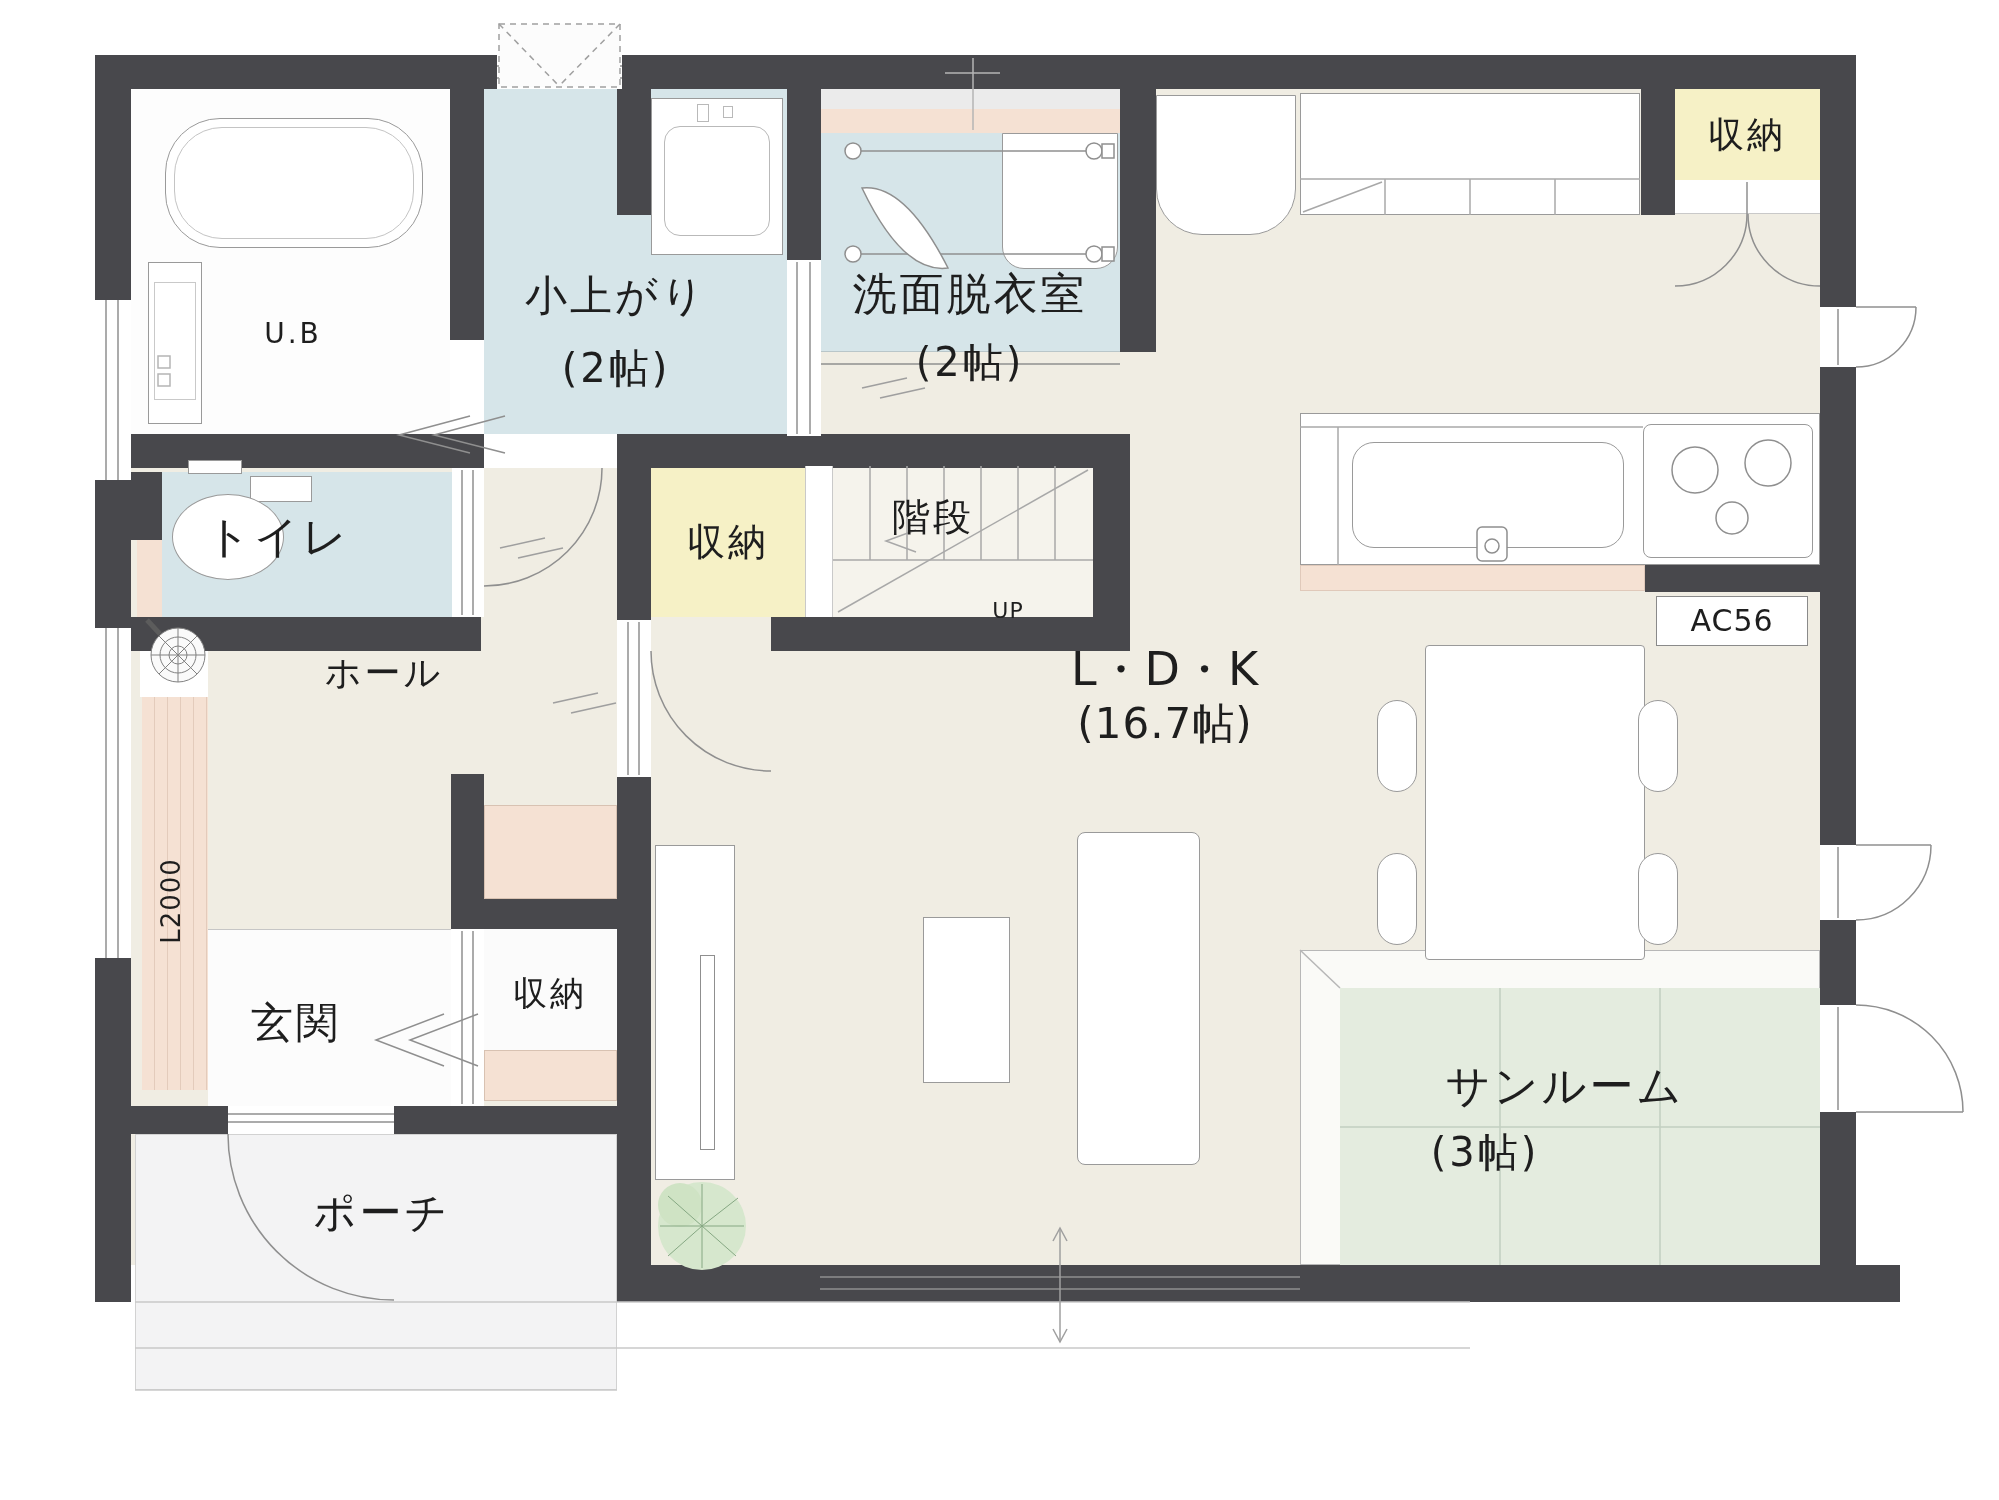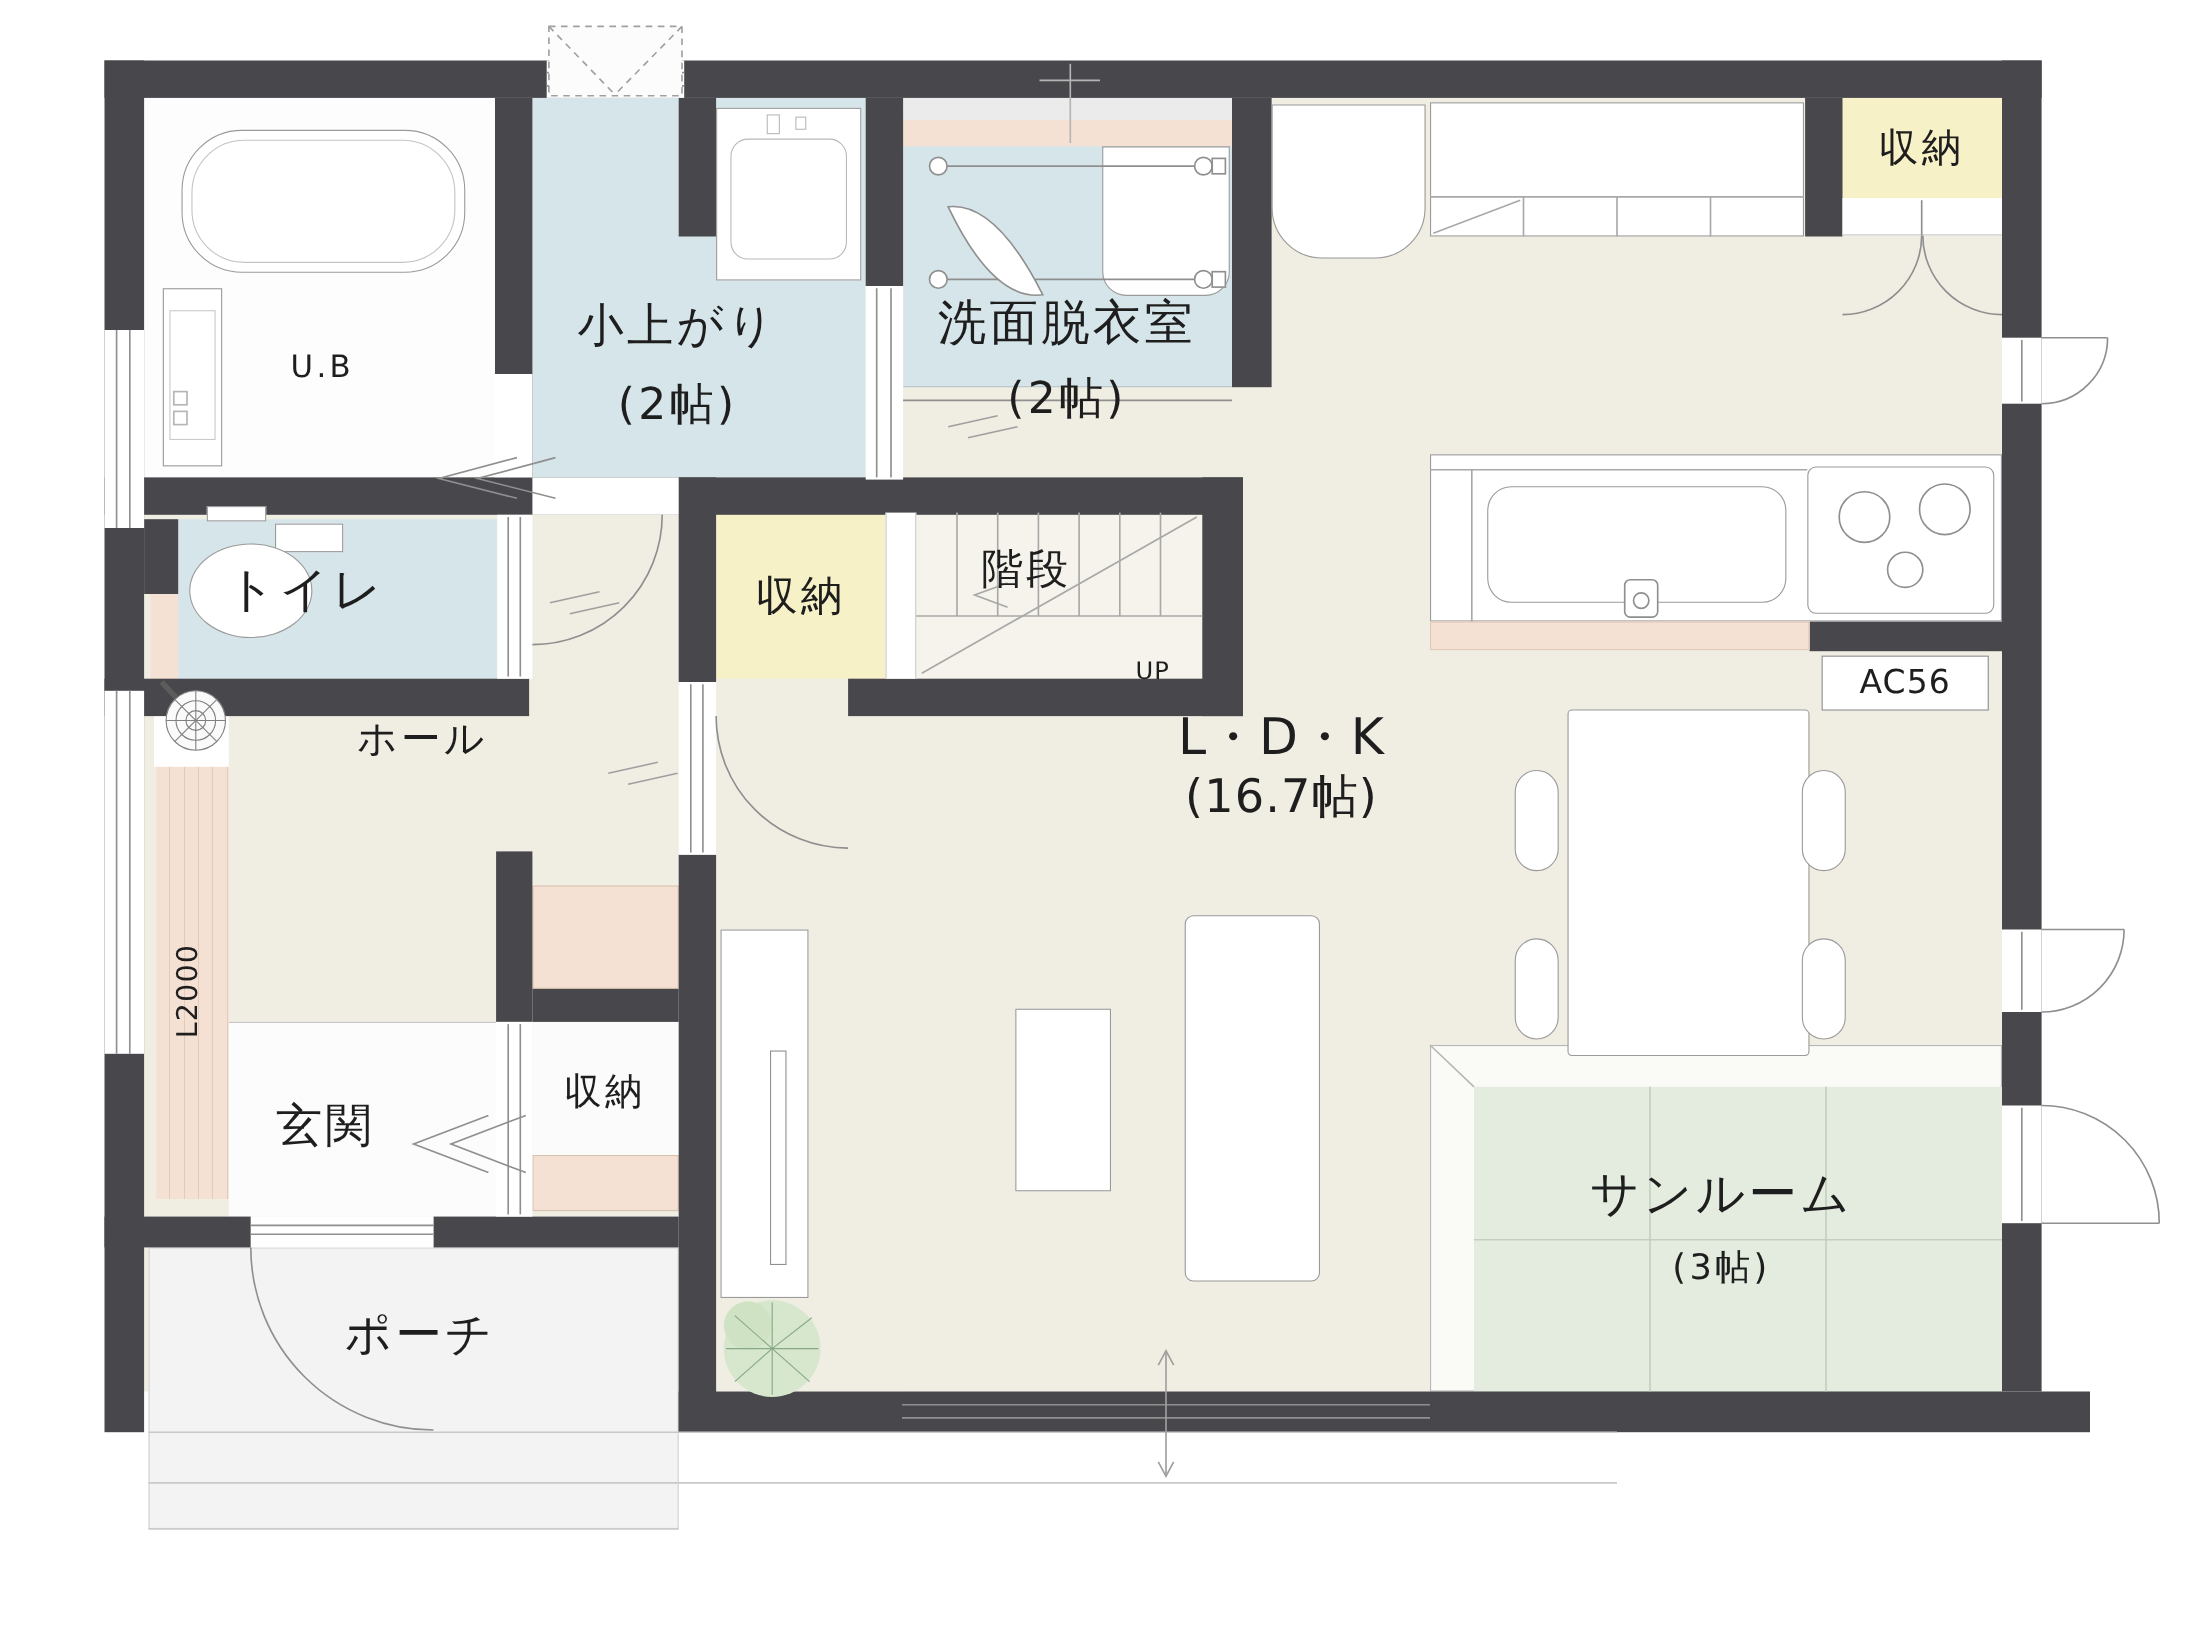--- a/index.html
+++ b/index.html
@@ -288,25 +288,25 @@
 
   <div class="lbl" style="left:293px;top:334px;font-size:28px">U.B</div>
   <div class="lbl" style="left:616px;top:296px;font-size:42px">小上がり</div>
   <div class="lbl" style="left:616px;top:368px;font-size:40px">(2帖)</div>
   <div class="lbl" style="left:970px;top:294px;font-size:44px">洗面脱衣室</div>
   <div class="lbl" style="left:970px;top:362px;font-size:40px">(2帖)</div>
   <div class="lbl" style="left:278px;top:537px;font-size:44px">トイレ</div>
   <div class="lbl" style="left:384px;top:673px;font-size:36px">ホール</div>
   <div class="lbl" style="left:728px;top:542px;font-size:38px">収納</div>
   <div class="lbl" style="left:933px;top:517px;font-size:38px">階段</div>
-  <div class="lbl" style="left:1048px;top:611px;font-size:22px;letter-spacing:1px">UP</div>
+  <div class="lbl" style="left:1008px;top:611px;font-size:22px;letter-spacing:1px">UP</div>
   <div class="lbl" style="left:1747px;top:135px;font-size:36px">収納</div>
   <div class="lbl" style="left:1165px;top:669px;font-size:46px;letter-spacing:1px">L・D・K</div>
   <div class="lbl" style="left:1165px;top:724px;font-size:42px;letter-spacing:1px">(16.7帖)</div>
   <div class="lbl" style="left:1732px;top:621px;font-size:30px;letter-spacing:1px">AC56</div>
   <div class="lbl" style="left:296px;top:1023px;font-size:42px">玄関</div>
   <div class="lbl" style="left:550px;top:993px;font-size:34px">収納</div>
   <div class="lbl" style="left:382px;top:1213px;font-size:42px">ポーチ</div>
   <div class="lbl" style="left:1565px;top:1086px;font-size:44px">サンルーム</div>
-  <div class="lbl" style="left:1565px;top:1152px;font-size:32px">(3帖)</div>
+  <div class="lbl" style="left:1485px;top:1152px;font-size:40px">(3帖)</div>
   <div class="lbl" style="left:171px;top:901px;font-size:26px;letter-spacing:1px;transform:translate(-50%,-50%) rotate(-90deg)">L2000</div>
 
 </div>
 
 </body></html>

